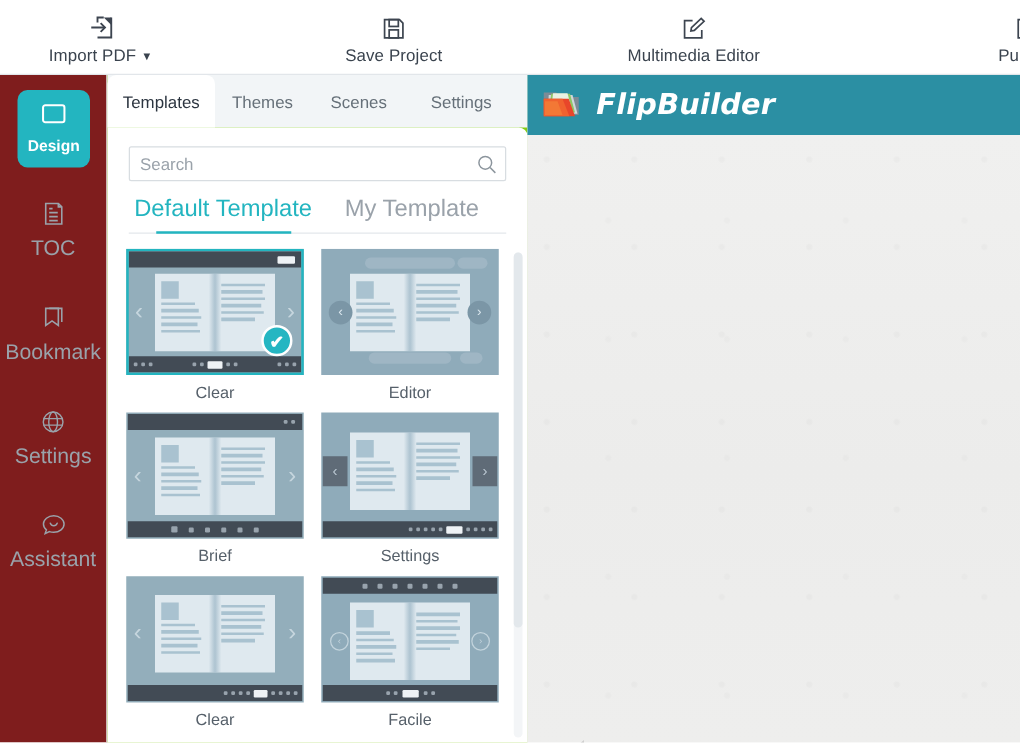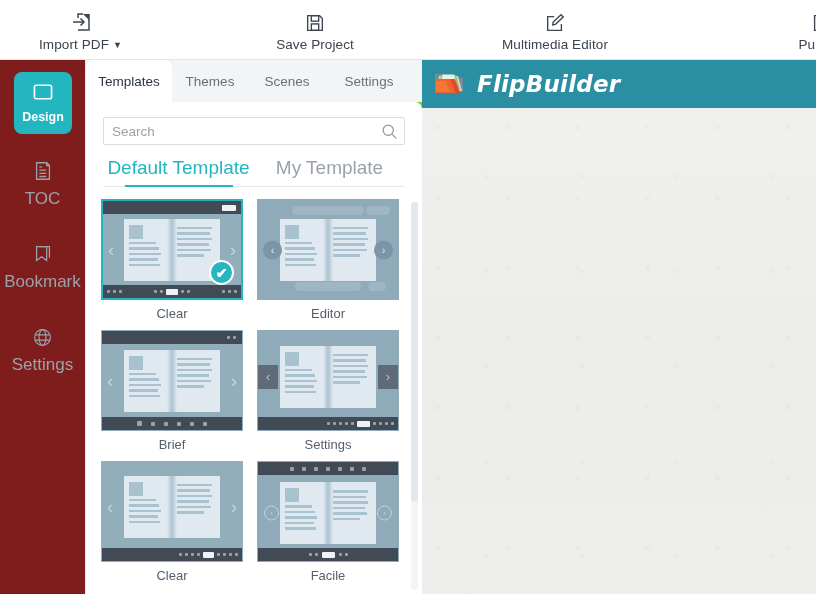--- a/index.html
+++ b/index.html
@@ -288,20 +288,29 @@
       <span class="nav-ico">
         <svg width="21" height="21" viewBox="0 0 24 24" fill="none" stroke="#9aa2aa" stroke-width="1.3">
           <circle cx="12" cy="12" r="9"></circle>
           <ellipse cx="12" cy="12" rx="4" ry="9"></ellipse>
           <path d="M3.2 9 H20.8 M3.2 15 H20.8"></path>
         </svg>
       </span>
       <span class="nav-label">Settings</span>
     </div>
 
+    <div class="nav-item" style="margin-top:16px;">
+      <span class="nav-ico">
+        <svg width="22" height="22" viewBox="0 0 24 24" fill="none" stroke="#9aa2aa" stroke-width="1.3">
+          <path d="M12 4 C17 4 21 7.2 21 11.2 C21 15.2 17 18.4 12 18.4 C10.6 18.4 9.3 18.2 8.2 17.8 L4.5 19.5 L5.6 16.2 C4 14.9 3 13.2 3 11.2 C3 7.2 7 4 12 4 Z"></path>
+          <path d="M9 10.5 A3.2 3.2 0 0 0 15 10.5" stroke-linecap="round"></path>
+        </svg>
+      </span>
+      <span class="nav-label">Assistant</span>
+    </div>
   </div>
 
   <div class="panel">
 
     <div class="tabstrip">
       <div class="tab active" style="left:0;width:86px;">
         <span>Templates</span>
       </div>
       <div class="tab" style="left:86px;width:76px;">
         <span>Themes</span>

